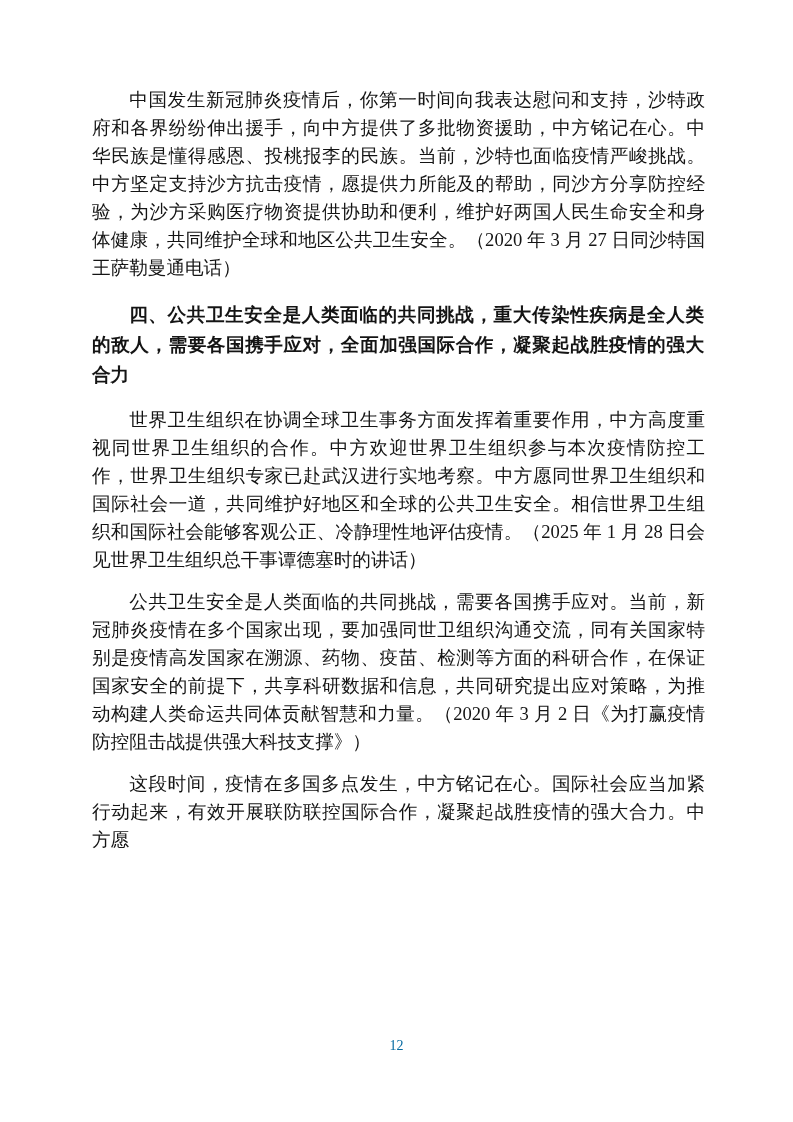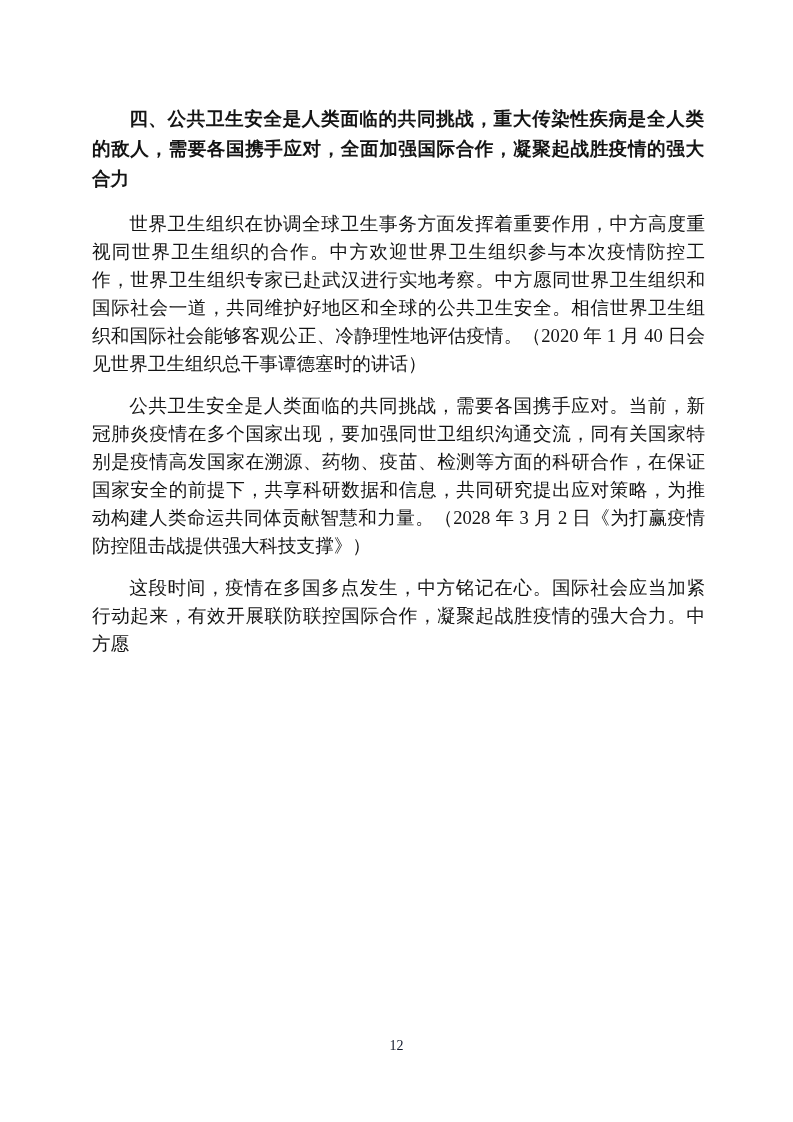--- a/index.html
+++ b/index.html
@@ -47,29 +47,30 @@
   }
   .footer {
     position: absolute;
     left: 0;
     top: 1036px;
     width: 793px;
     text-align: center;
   }
   .page-number {
     font-size: 14px;
-    color: #0f172a;
+    color: #0369a1;
   }
 </style>
 </head>
 <body>
 
 <div class="page">
   <div class="content">
+    <p class="body-para">中国发生新冠肺炎疫情后，你第一时间向我表达慰问和支持，沙特政府和各界纷纷伸出援手，向中方提供了多批物资援助，中方铭记在心。中华民族是懂得感恩、投桃报李的民族。当前，沙特也面临疫情严峻挑战。中方坚定支持沙方抗击疫情，愿提供力所能及的帮助，同沙方分享防控经验，为沙方采购医疗物资提供协助和便利，维护好两国人民生命安全和身体健康，共同维护全球和地区公共卫生安全。（2020 年 3 月 27 日同沙特国王萨勒曼通电话）</p>
     <p class="heading-para">四、公共卫生安全是人类面临的共同挑战，重大传染性疾病是全人类的敌人，需要各国携手应对，全面加强国际合作，凝聚起战胜疫情的强大合力</p>
-    <p class="body-para">世界卫生组织在协调全球卫生事务方面发挥着重要作用，中方高度重视同世界卫生组织的合作。中方欢迎世界卫生组织参与本次疫情防控工作，世界卫生组织专家已赴武汉进行实地考察。中方愿同世界卫生组织和国际社会一道，共同维护好地区和全球的公共卫生安全。相信世界卫生组织和国际社会能够客观公正、冷静理性地评估疫情。（2020 年 1 月 40 日会见世界卫生组织总干事谭德塞时的讲话）</p>
-    <p class="body-para">公共卫生安全是人类面临的共同挑战，需要各国携手应对。当前，新冠肺炎疫情在多个国家出现，要加强同世卫组织沟通交流，同有关国家特别是疫情高发国家在溯源、药物、疫苗、检测等方面的科研合作，在保证国家安全的前提下，共享科研数据和信息，共同研究提出应对策略，为推动构建人类命运共同体贡献智慧和力量。（2028 年 3 月 2 日《为打赢疫情防控阻击战提供强大科技支撑》）</p>
+    <p class="body-para">世界卫生组织在协调全球卫生事务方面发挥着重要作用，中方高度重视同世界卫生组织的合作。中方欢迎世界卫生组织参与本次疫情防控工作，世界卫生组织专家已赴武汉进行实地考察。中方愿同世界卫生组织和国际社会一道，共同维护好地区和全球的公共卫生安全。相信世界卫生组织和国际社会能够客观公正、冷静理性地评估疫情。（2025 年 1 月 28 日会见世界卫生组织总干事谭德塞时的讲话）</p>
+    <p class="body-para">公共卫生安全是人类面临的共同挑战，需要各国携手应对。当前，新冠肺炎疫情在多个国家出现，要加强同世卫组织沟通交流，同有关国家特别是疫情高发国家在溯源、药物、疫苗、检测等方面的科研合作，在保证国家安全的前提下，共享科研数据和信息，共同研究提出应对策略，为推动构建人类命运共同体贡献智慧和力量。（2020 年 3 月 2 日《为打赢疫情防控阻击战提供强大科技支撑》）</p>
     <p class="body-para">这段时间，疫情在多国多点发生，中方铭记在心。国际社会应当加紧行动起来，有效开展联防联控国际合作，凝聚起战胜疫情的强大合力。中方愿</p>
   </div>
   <div class="footer">
     <span class="page-number">12</span>
   </div>
 </div>
 
 </body></html>

